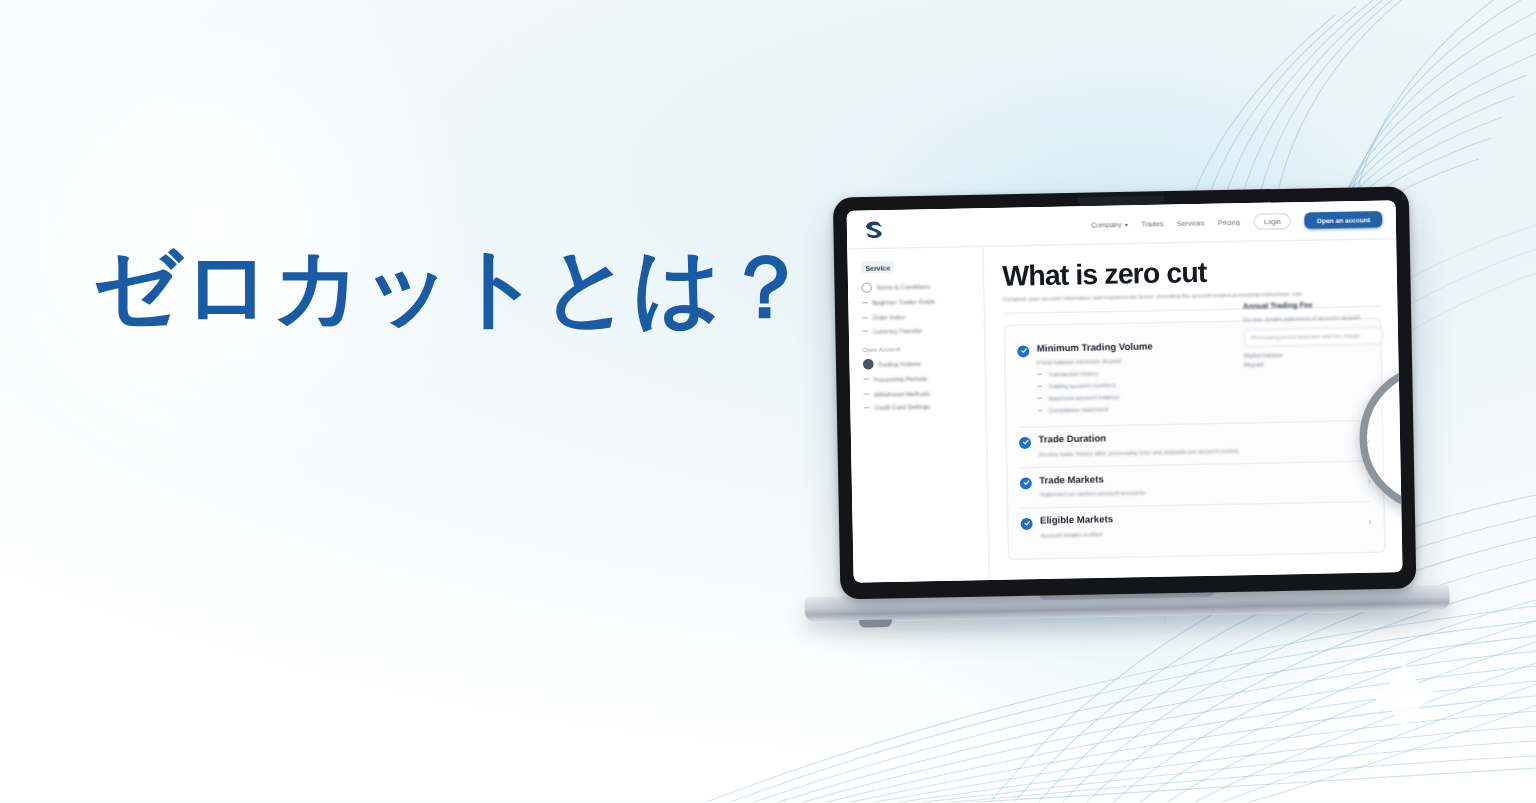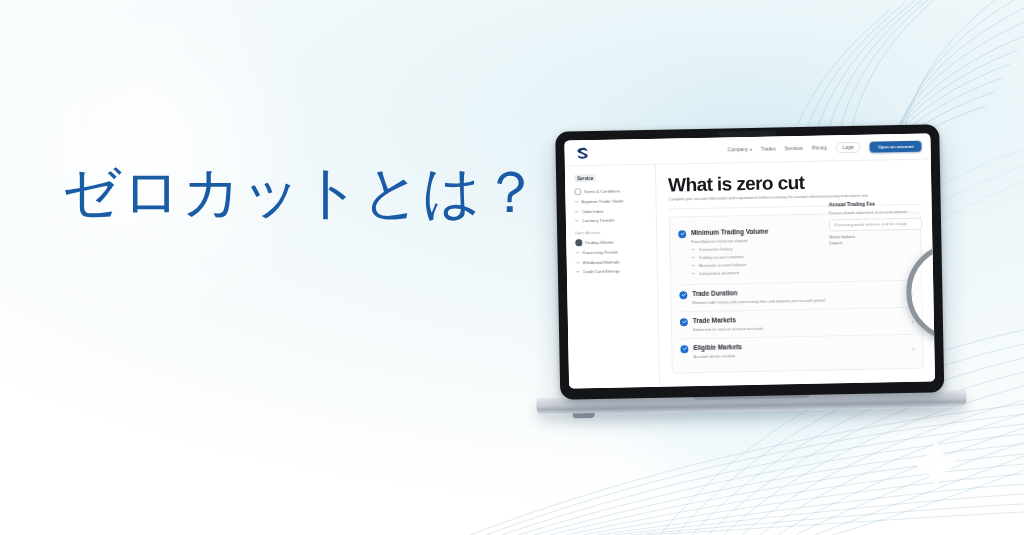--- a/index.html
+++ b/index.html
@@ -19,21 +19,21 @@
   .bg-wash-right{position:absolute;right:-40px;top:-60px;width:620px;height:660px;
     background:radial-gradient(closest-side,rgba(203,233,243,.85),rgba(203,233,243,0) 72%);}
   .bg-wash-left{position:absolute;left:-120px;top:-120px;width:520px;height:540px;
     background:radial-gradient(closest-side,rgba(255,255,255,.95),rgba(255,255,255,0) 70%);}
   .bg-lines{position:absolute;inset:0;}
   .bg-lines svg{display:block;width:1024px;height:535px;}
 
   
   .headline{
     position:absolute;left:62px;top:160px;width:470px;
-    font-size:58px;line-height:1.12;font-weight:400;letter-spacing:.01em;
+    font-size:58px;line-height:1.12;font-weight:700;letter-spacing:.01em;
     color:#1a5ba6;
     text-shadow:0 1px 0 rgba(255,255,255,.6);
     white-space:nowrap;
   }
 
   
   .laptop{position:absolute;left:534px;top:128px;width:430px;height:295px;
           transform:rotate(-1.1deg);}
   .lid{position:absolute;left:24px;top:0;width:384px;height:268px;
        background:#131519;border-radius:13px;

